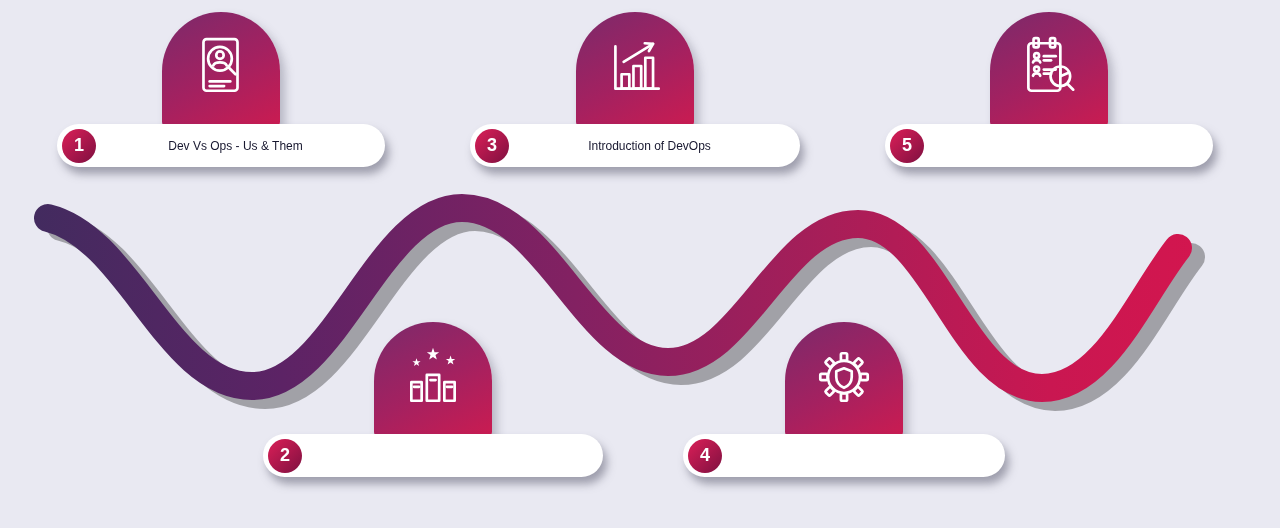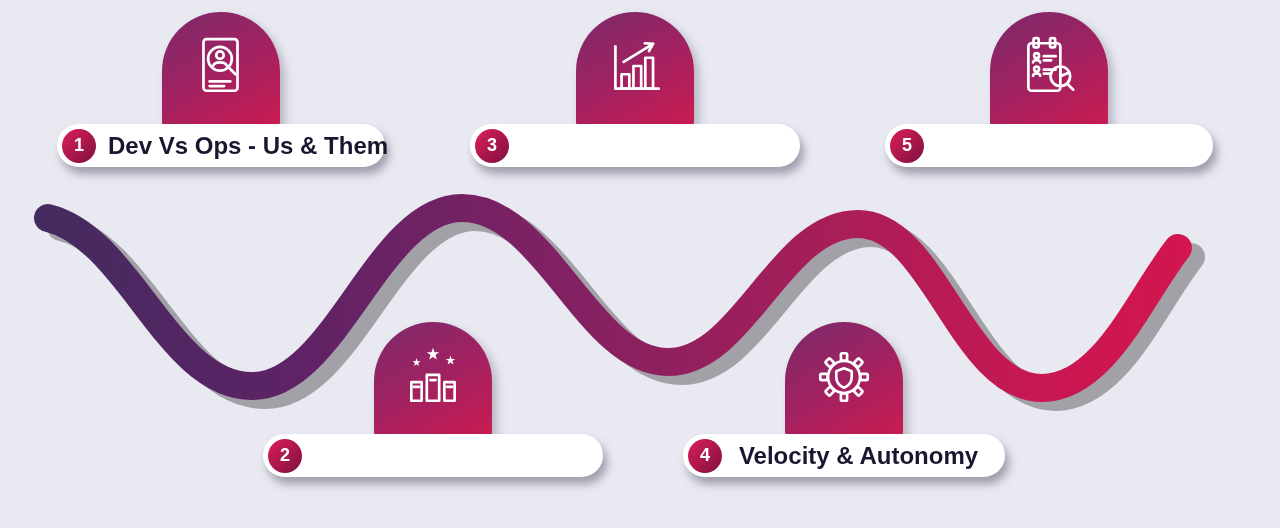--- a/index.html
+++ b/index.html
@@ -35,21 +35,21 @@
   }
   .num {
     width:34px; height:34px; border-radius:50%;
     background:linear-gradient(135deg, #c91c53 20%, #7e1040 100%);
     color:#ffffff; font-weight:bold; font-size:18px;
     display:flex; align-items:center; justify-content:center;
     flex:0 0 auto;
   }
   .label {
     flex:1; text-align:center;
-    font-weight:bold; font-size:24px; color:#17172f;
+    font-weight:normal; font-size:12px; color:#17172f;
     white-space:nowrap; padding-right:8px;
   }
 
   .white-line { stroke:#ffffff; stroke-width:2.6; fill:none; stroke-linecap:round; stroke-linejoin:round; }
   .white-fill { fill:#ffffff; stroke:none; }
 </style>
 </head>
 <body>
 
 <div class="stage">
@@ -120,20 +120,21 @@
           <rect x="19" y="39" width="7.5" height="14"></rect>
           <rect x="30.5" y="31" width="7.5" height="22"></rect>
           <rect x="42" y="23" width="7.5" height="30"></rect>
           <path d="M21 27 L49.5 9.5"></path>
           <path d="M41.5 9 L49.5 9.5 L45.5 16.5"></path>
         </g>
       </svg>
     </div>
     <div class="pill">
       <span class="num">3</span>
+      <span class="label">Introduction of DevOps</span>
     </div>
   </div>
 
   <div class="milestone m4">
     <div class="arch">
       <svg viewBox="0 0 64 64">
         <g class="white-line" stroke-width="2.4">
           <rect x="29" y="9" width="6" height="7" rx="1.2" transform="rotate(0 32 32)"></rect>
           <rect x="29" y="9" width="6" height="7" rx="1.2" transform="rotate(45 32 32)"></rect>
           <rect x="29" y="9" width="6" height="7" rx="1.2" transform="rotate(90 32 32)"></rect>
@@ -142,21 +143,20 @@
           <rect x="29" y="9" width="6" height="7" rx="1.2" transform="rotate(225 32 32)"></rect>
           <rect x="29" y="9" width="6" height="7" rx="1.2" transform="rotate(270 32 32)"></rect>
           <rect x="29" y="9" width="6" height="7" rx="1.2" transform="rotate(315 32 32)"></rect>
           <circle cx="32" cy="32" r="15.5"></circle>
           <path d="M32 23.5 L39.5 26.5 V32 C39.5 37.5 36.5 40.5 32 42.5 C27.5 40.5 24.5 37.5 24.5 32 V26.5 Z"></path>
         </g>
       </svg>
     </div>
     <div class="pill">
       <span class="num">4</span>
-      <span class="label">Velocity &amp; Autonomy</span>
     </div>
   </div>
 
   <div class="milestone m5">
     <div class="arch">
       <svg viewBox="0 0 64 64">
         <g class="white-line" stroke-width="2.4">
           <rect x="12" y="9" width="31" height="46" rx="3"></rect>
           <rect x="17" y="4" width="5" height="9" rx="1.5"></rect>
           <rect x="33" y="4" width="5" height="9" rx="1.5"></rect>

